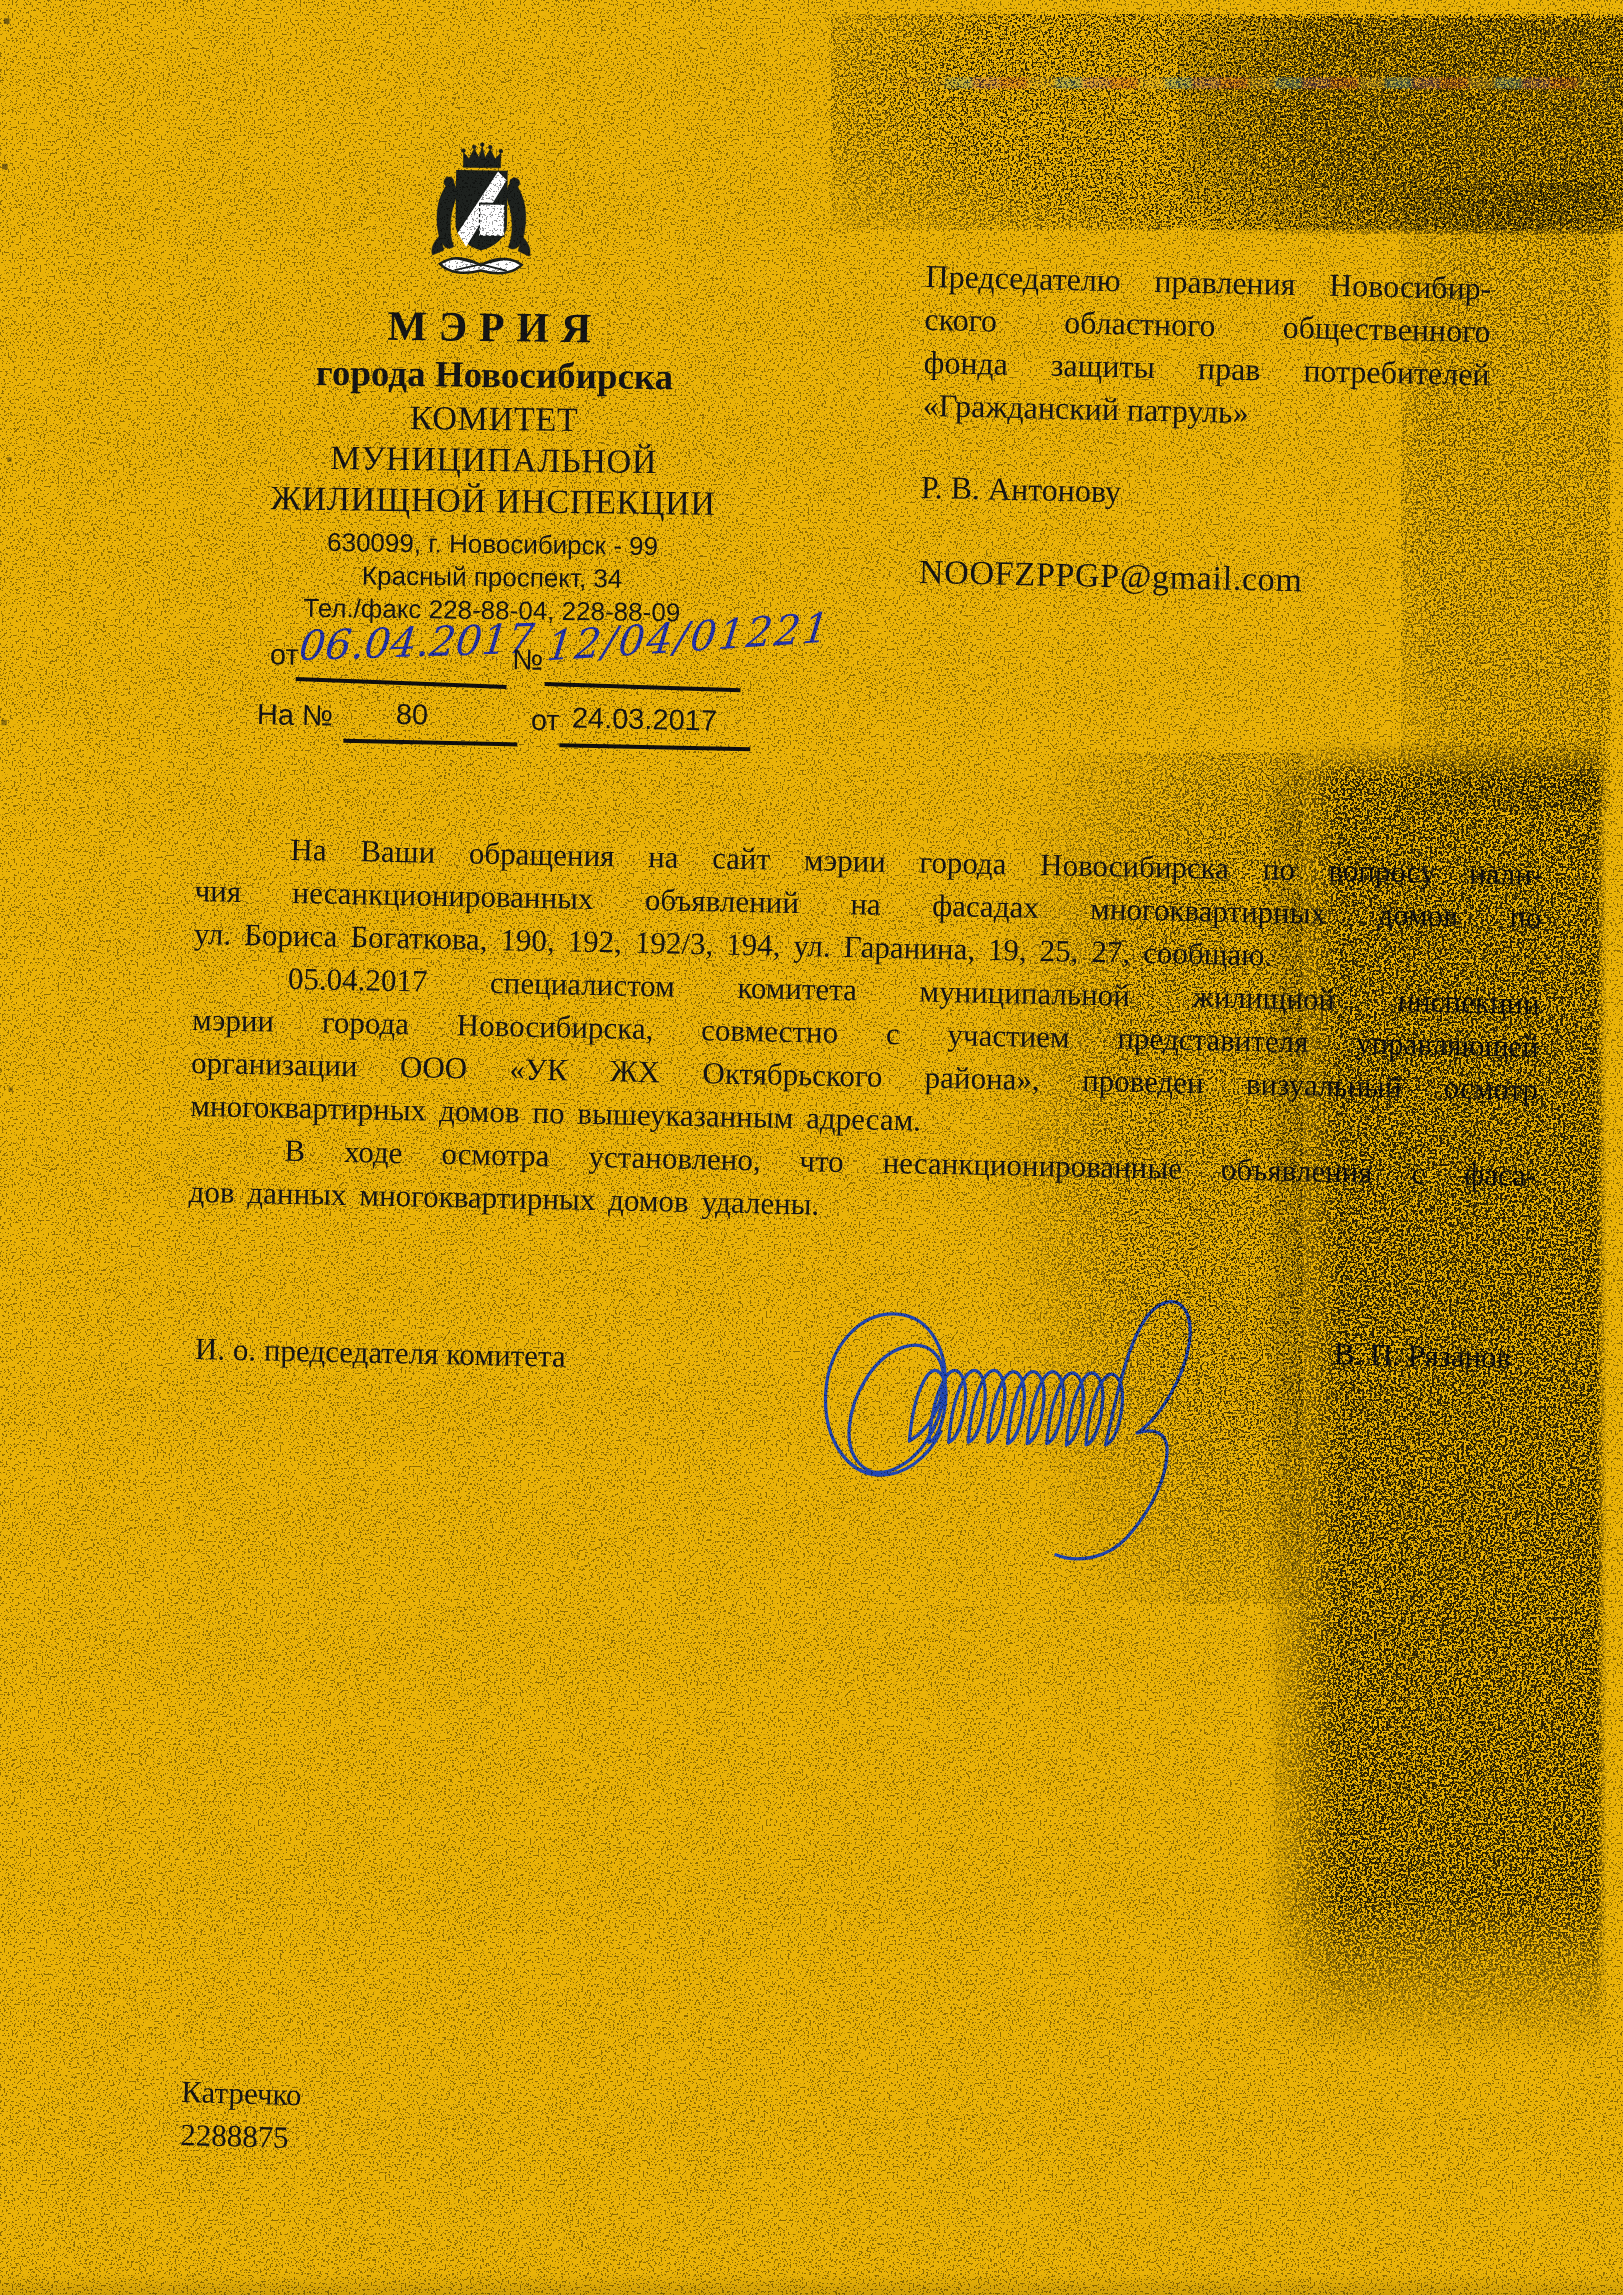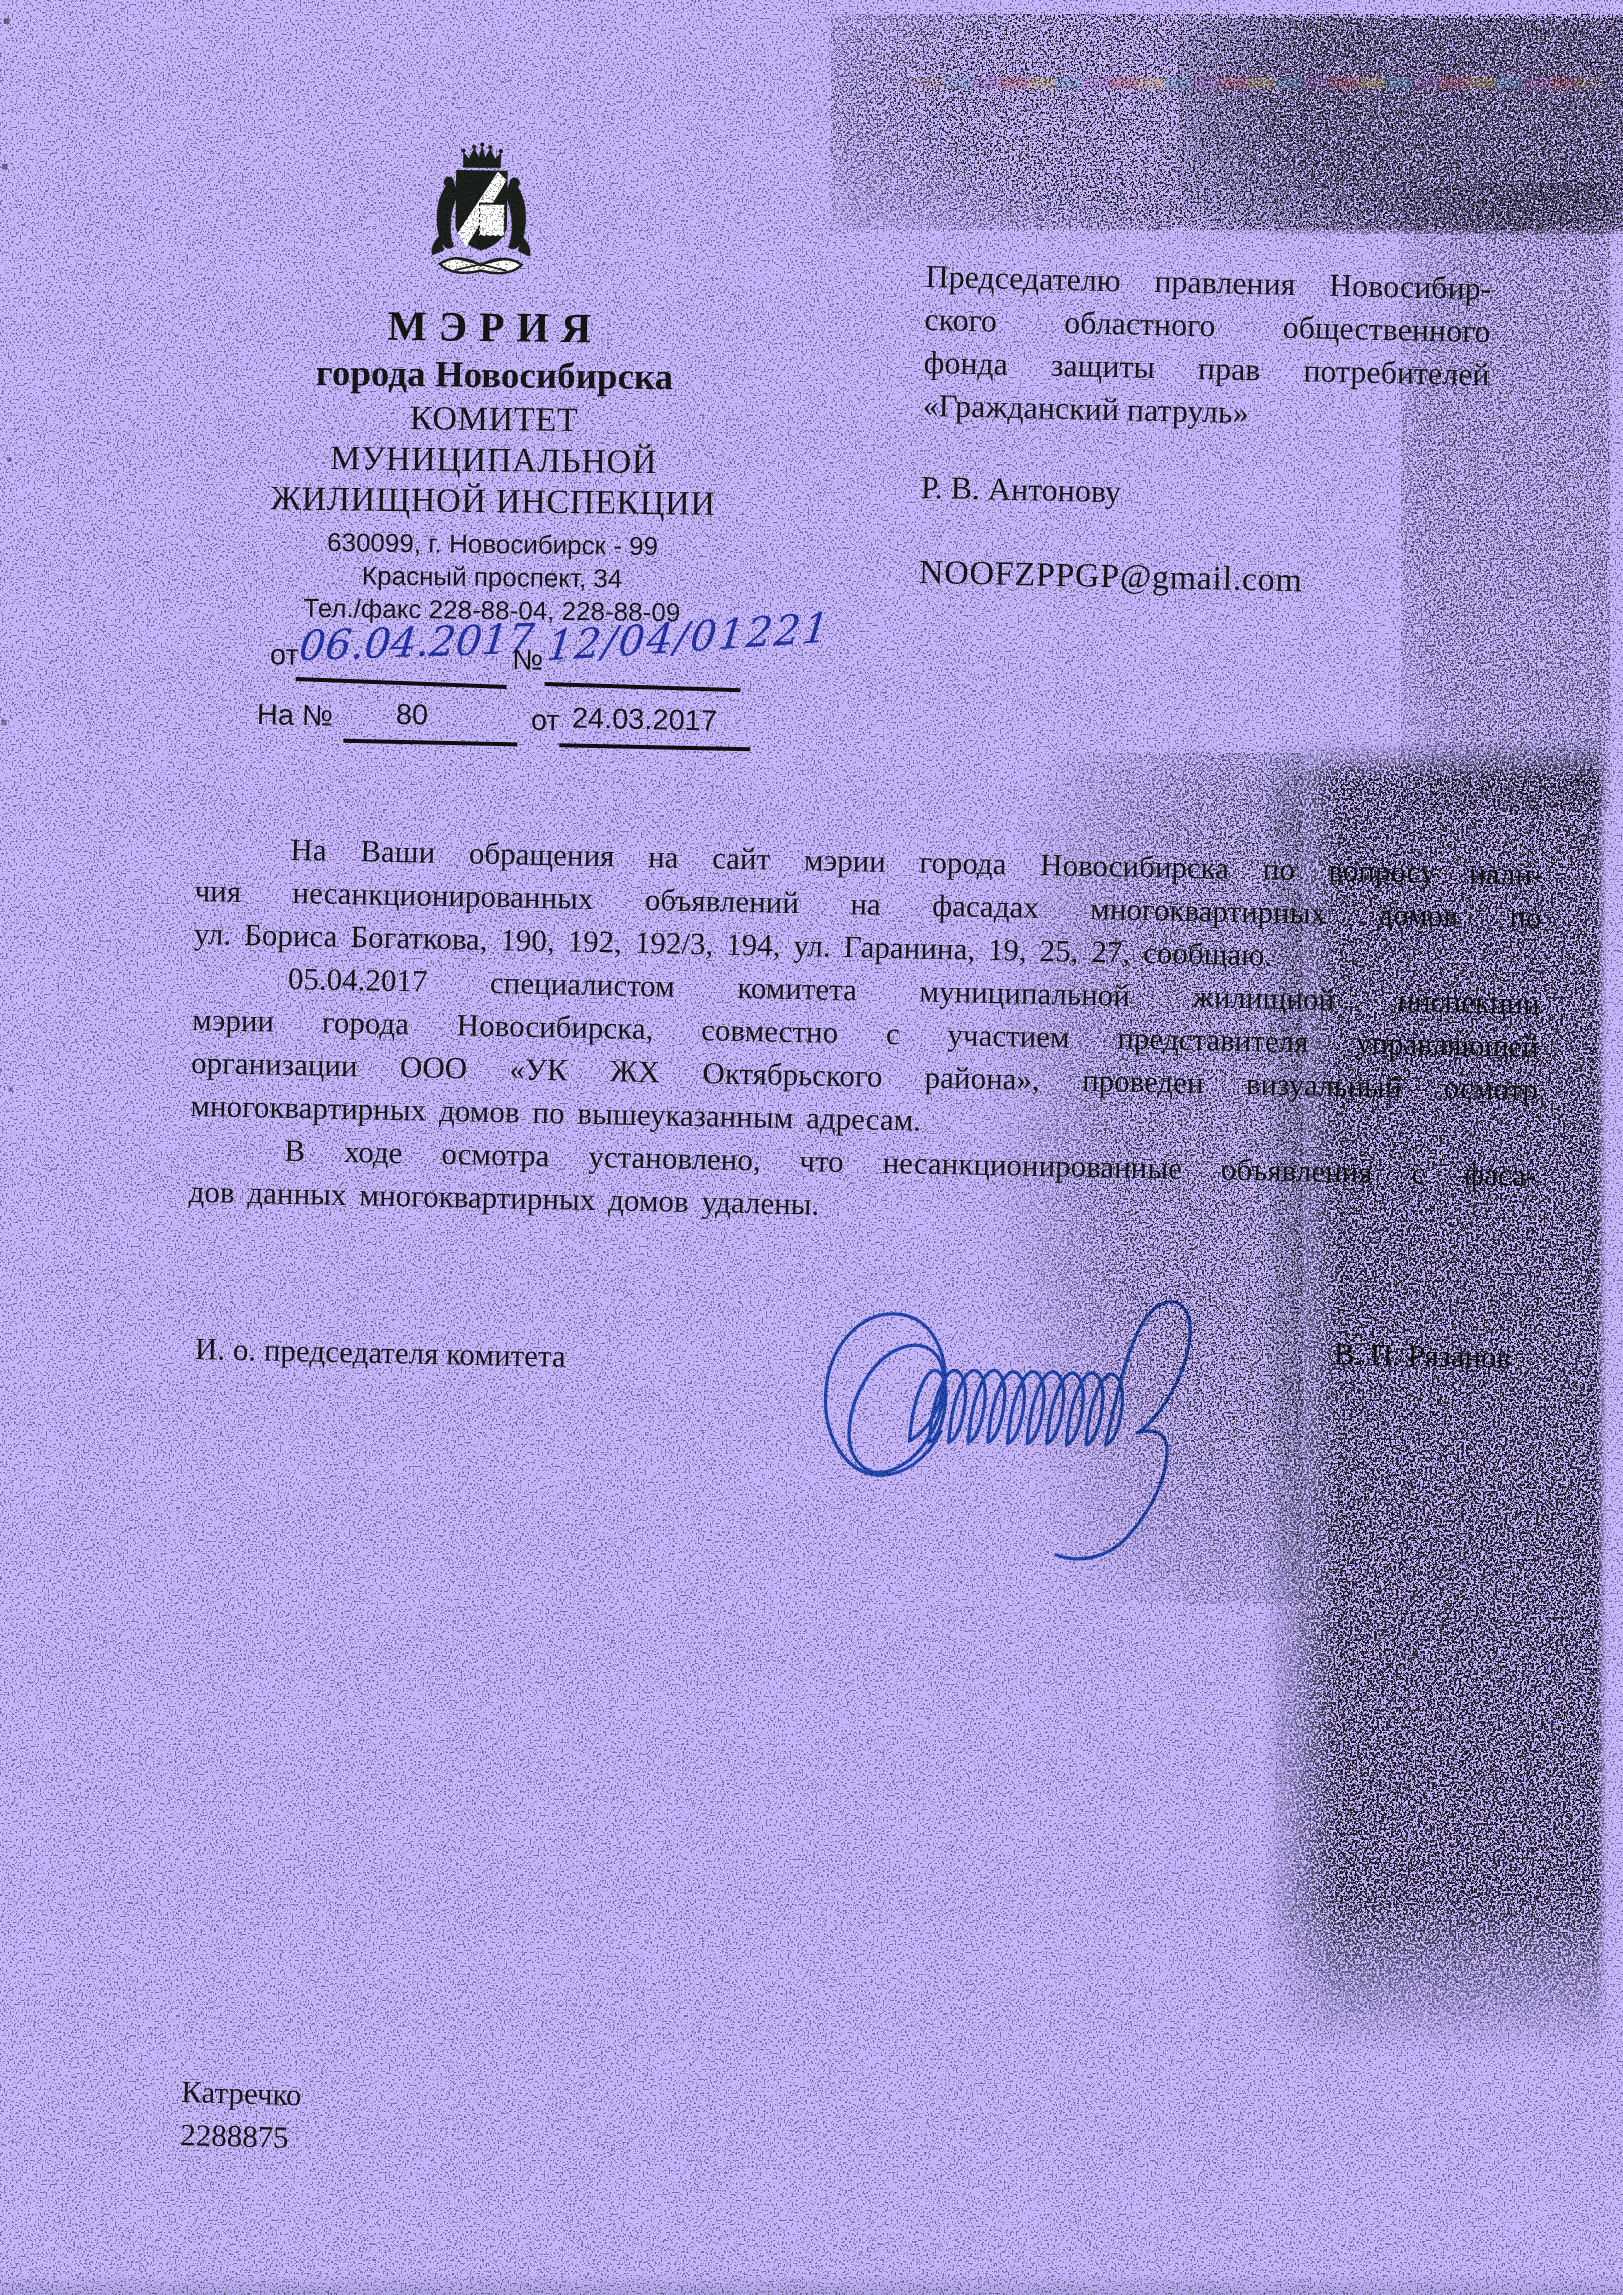--- a/index.html
+++ b/index.html
@@ -1,19 +1,19 @@
 <!DOCTYPE html>
 <html style="font-size:10.5px"><head>
 <meta charset="utf-8">
 <style>
   html,body{margin:0;padding:0;background:#888;}
   #page{
     position:relative;
     width:1623px;height:2295px;
-    background:#c4b5fd;
+    background:#eab308;
     overflow:hidden;
     font-family:"Liberation Serif",serif;
     color:#161616;
   }
   
   #letterhead{
     position:absolute;left:242px;top:139px;width:511px;
     text-align:center;
     transform:rotate(0.7deg);transform-origin:top left;
   }

